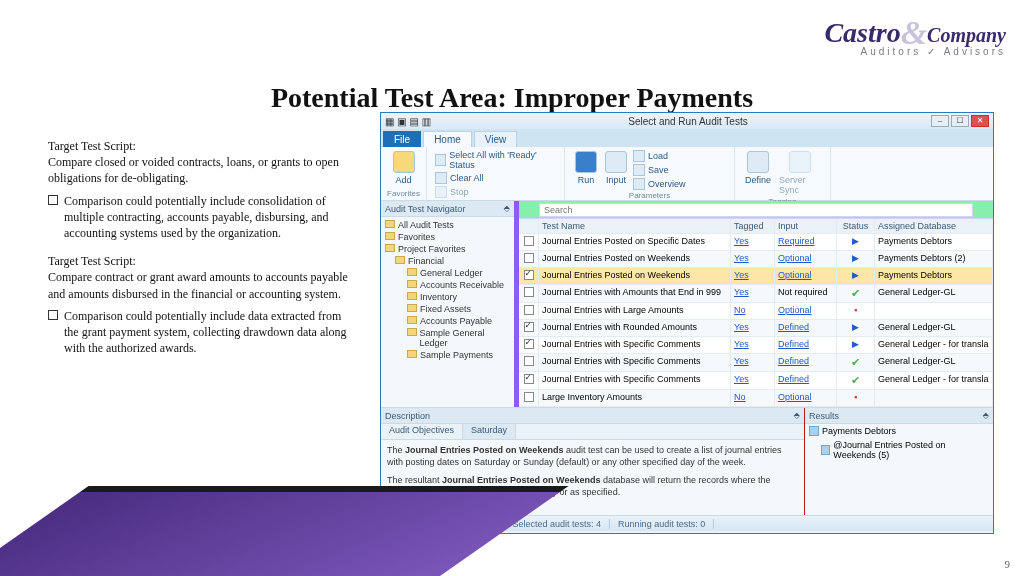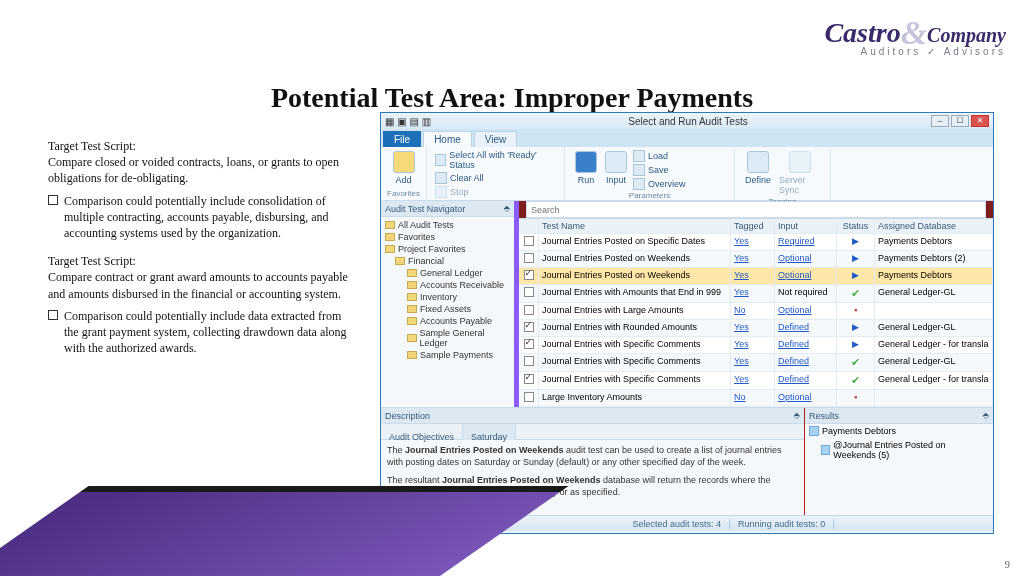--- a/index.html
+++ b/index.html
@@ -31,26 +31,26 @@
 .bigbtn .ic{width:22px;height:22px;background:#dcebf6;border:1px solid #a9c6dd;border-radius:3px;margin-bottom:2px}
 .smallbtn{display:flex;align-items:center;font-size:9px;color:#2c5a85;padding:0 2px;margin:1px 0}
 .smallbtn .ic{width:12px;height:12px;background:#dcebf6;border:1px solid #a9c6dd;margin-right:3px}
 .row{display:flex;height:100%}
 .col{display:flex;flex-direction:column;justify-content:center}
 .body{display:flex;height:206px}
 .nav{width:138px;background:#f5f8fb;border-right:5px solid #8b5cf6;display:flex;flex-direction:column}
 .panehdr{height:16px;background:#dce8f2;border-bottom:1px solid #c9dbe8;padding:1px 4px;font-size:9px;color:#3a5a78;display:flex;align-items:center}
 .panehdr .pin{margin-left:auto;font-size:8px}
 .tree{padding:2px 4px;font-size:9px;color:#333;overflow:hidden}
-.tree .item{display:flex;align-items:center;padding:1px 0}
+.tree .item{display:flex;align-items:flex-start;padding:1px 0}
 .tree .fold{width:10px;height:8px;background:#f4d67a;border:1px solid #c9a94c;margin-right:3px}
 .tree .ind1{padding-left:10px}
 .tree .ind2{padding-left:22px}
 .main{flex:1;display:flex;flex-direction:column}
-.search{height:18px;border-bottom:1px solid #c9dbe8;display:flex;padding:0 7px;background:#7f1d1d}
+.search{height:18px;border-bottom:1px solid #c9dbe8;display:flex;align-items:center;padding:0 20px;background:#86efac}
 .search input{flex:1;border:1px solid #c9dbe8;font-size:9px;padding:1px 4px;background:#fff}
 .table{flex:1;overflow:hidden;background:#fff;font-size:9px}
 .thead,.tr{display:flex;border-bottom:1px solid #e3ecf3}
 .thead{background:#eaf2f8;font-weight:400;color:#3a5a78}
 .th,.td{padding:2px 3px;border-right:1px solid #e3ecf3;overflow:hidden;white-space:nowrap}
 .c-chk{width:20px;text-align:center}
 .c-name{flex:1}
 .c-tag{width:44px}
 .c-inp{width:62px}
 .c-stat{width:38px;text-align:center}
@@ -60,21 +60,21 @@
 .tr:nth-child(even):not(.sel){background:#f5f9fc}
 .chk2{width:10px;height:10px;border:1px solid #888;display:inline-block;background:#fff}
 .chk2.on{background:#fff;position:relative}
 .chk2.on:after{content:"✓";position:absolute;top:-3px;left:0;font-size:9px;color:#333}
 .stat-g{color:#4caf50;font-size:11px}
 .stat-b{color:#c0392b;font-size:9px}
 .stat-p{color:#2159c9;font-size:9px}
 .bottom{height:108px;display:flex;border-top:1px solid #c9dbe8}
 .desc{flex:1;display:flex;flex-direction:column;border-right:1px solid #b91c1c;background:#f5f8fb}
 .desc .tabs2{height:16px;display:flex;background:#eaf2f8;border-bottom:1px solid #c9dbe8}
-.desc .tab2{padding:8px 8px;font-size:9px;border-right:1px solid #c9dbe8;color:#3a5a78}
+.desc .tab2{padding:1px 8px;font-size:9px;border-right:1px solid #c9dbe8;color:#3a5a78}
 .desc .tab2.act{background:#dce8f2}
 .desc .txt{padding:4px 6px;font-size:9px;color:#333;line-height:1.35}
 .desc .txt b{font-weight:700}
 .res{width:188px;background:#f5f8fb;display:flex;flex-direction:column}
 .res .tr2{padding:2px 4px;font-size:9px;display:flex;align-items:center}
 .res .ic{width:10px;height:10px;background:#a6d1f0;border:1px solid #6fa8d6;margin-right:3px}
 .statusbar{height:16px;background:linear-gradient(#e9f2fa,#d6e6f2);border-top:1px solid #c9dbe8;display:flex;align-items:center;font-size:9px;color:#4a6a86;padding:0 4px}
 .statusbar span{border-right:1px solid #b8cedf;padding:0 8px}
 .footer-tri{position:absolute;bottom:0;left:-40px;width:480px;height:90px;background:linear-gradient(135deg,#4b2d82 0%,#7a56b8 100%);transform:skewX(-55deg);transform-origin:bottom left;border-top:6px solid #1a1a1a}
 .pagenum{position:absolute;bottom:6px;right:14px;font:11px "Times New Roman",serif;color:#666}
@@ -362,19 +362,19 @@
         </div>
       <div class="tr2" style="padding-left:16px">
           <span class="ic"></span>
           <span>@Journal Entries Posted on Weekends (5)</span>
         </div>
     </div>
   </div>
 
   <div class="statusbar">
     <span>Desktop project: Samples</span>
-    <span style="margin-left:120px">Selected audit tests: 4</span>
+    <span style="">Selected audit tests: 4</span>
     <span>Running audit tests: 0</span>
   </div>
 </div>
 
 <div class="footer-tri"></div>
 <div class="pagenum">9</div>
 
 </body></html>

